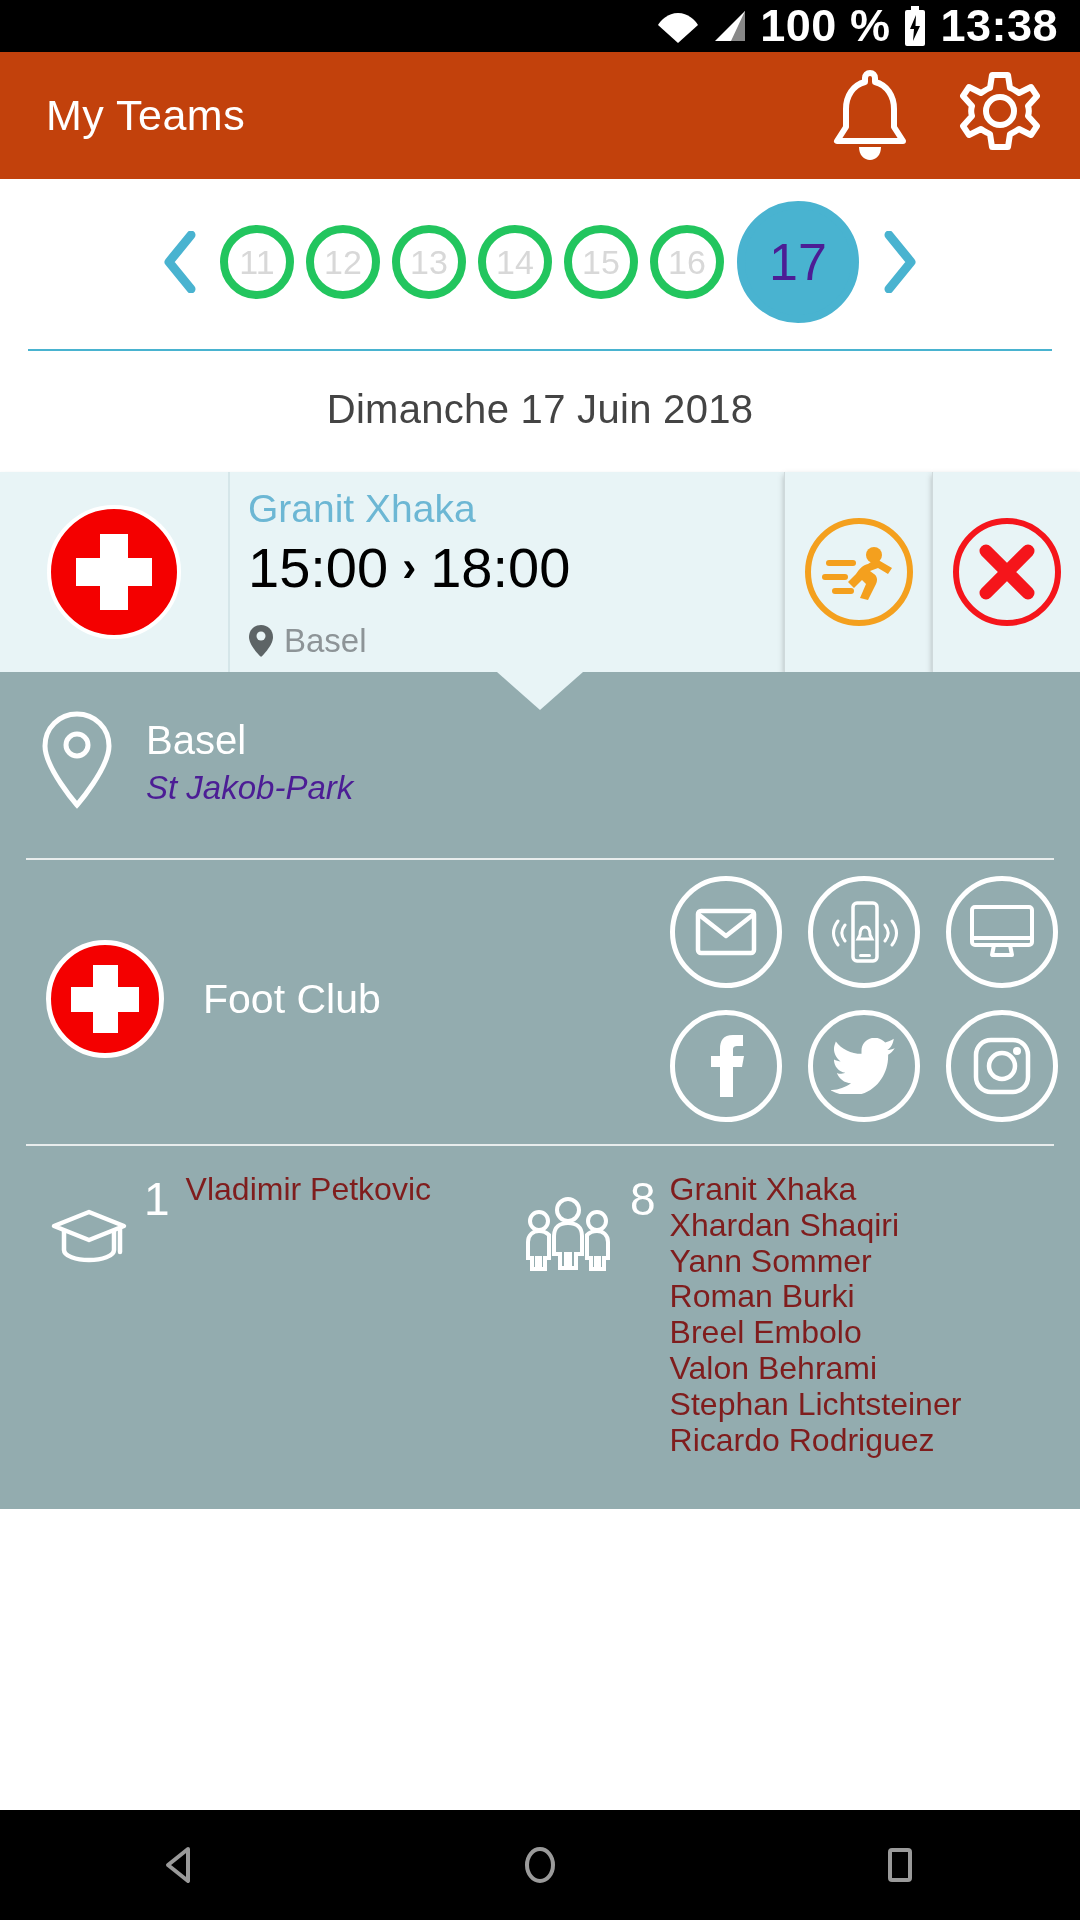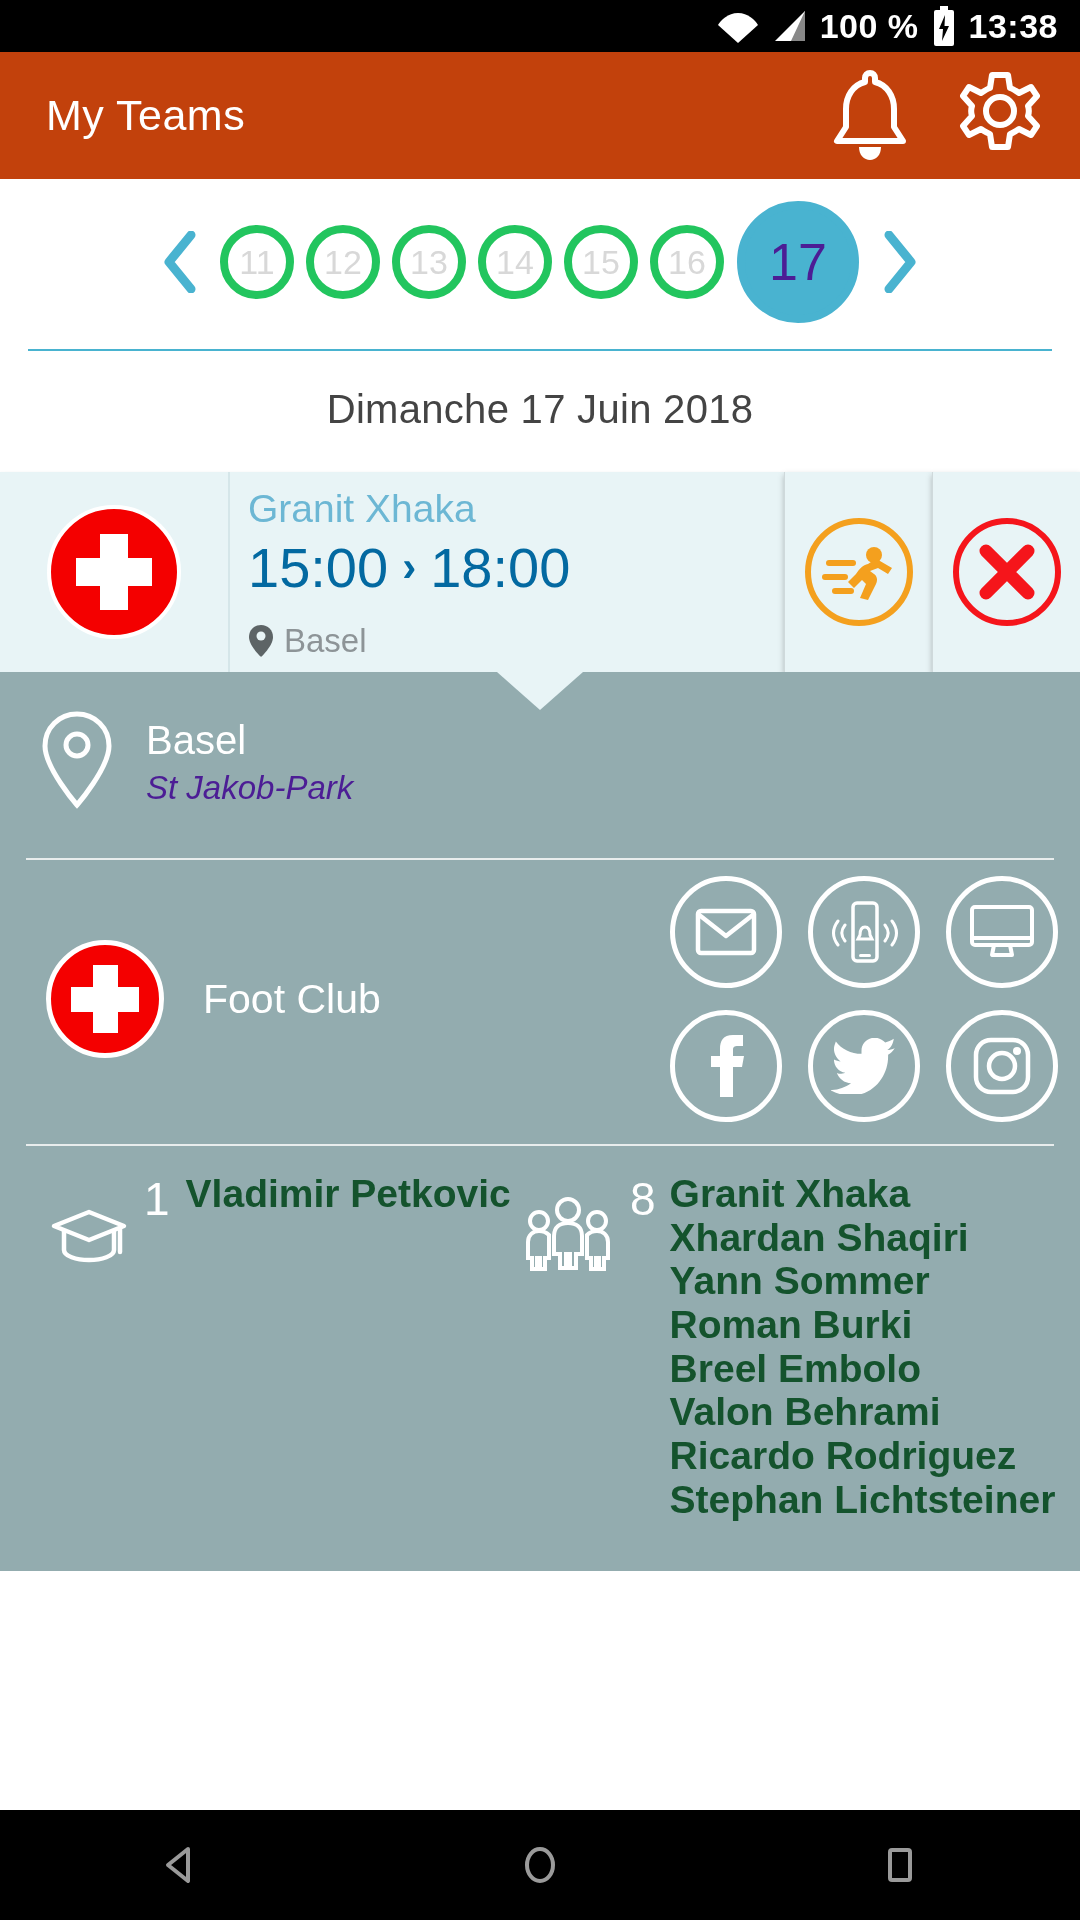--- a/index.html
+++ b/index.html
@@ -10,21 +10,21 @@
     overflow:hidden;
   }
 
   
   .statusbar {
     height:52px; background:#000; display:flex;
     align-items:center; justify-content:flex-end;
     padding-right:22px; gap:13px;
   }
   .statusbar .sb-text {
-    color:#fff; font-size:34px; font-weight:bold; letter-spacing:0.5px;
+    color:#fff; font-size:45px; font-weight:bold; letter-spacing:0.5px;
   }
   .sb-icon { display:flex; align-items:center; }
 
   
   .appbar {
     height:127px; background:#c2410c;
     display:flex; align-items:center;
     padding:0 32px 0 46px;
   }
   .appbar-title {
@@ -84,21 +84,21 @@
   .flag::before { width:76px; height:28px; }
   .flag::after { width:28px; height:76px; }
 
   .event-info {
     flex:1; border-left:2px solid #d5e6e9;
     padding:18px 0 16px 18px; height:100%;
     display:flex; flex-direction:column; justify-content:center;
   }
   .event-title { color:#6cb7d4; font-size:39px; font-weight:300; margin-bottom:4px; }
   .event-time {
-    color:#0369a1; font-size:56px; font-weight:300;
+    color:#000000; font-size:56px; font-weight:300;
     display:flex; align-items:center; gap:14px; margin-bottom:18px;
   }
   .chev-sm { font-weight:bold; font-size:42px; }
   .event-place {
     display:flex; align-items:center; gap:10px;
     color:#8d9497; font-size:33px; font-weight:300; margin-top:4px;
   }
 
   .act-btn {
     width:148px; background:#e8f4f6;
@@ -150,21 +150,21 @@
     width:112px; height:112px; border-radius:50%;
     border:5px solid #fff; display:flex;
     align-items:center; justify-content:center;
   }
 
   .people-sec { display:flex; padding:26px 20px 34px 20px; }
   .coach-block { width:500px; display:flex; align-items:flex-start; gap:16px; padding-left:30px; }
   .cap-icon { padding-top:34px; }
   .num { color:#fff; font-size:46px; font-weight:300; line-height:1; padding-top:4px; }
   .names { display:flex; flex-direction:column; }
-  .nm { color:#14532d; font-size:39px; font-weight:700; line-height:1.12; }
+  .nm { color:#7f1d1d; font-size:32px; font-weight:400; line-height:1.12; }
   .players-block { flex:1; display:flex; align-items:flex-start; gap:14px; }
   .grp-icon { padding-top:24px; }
 
   
   .navbar {
     position:absolute; bottom:0; left:0; width:1080px; height:110px;
     background:#000; display:flex; align-items:center;
     justify-content:space-around;
   }
   .nav-btn { width:150px; height:110px; display:flex; align-items:center; justify-content:center; }
@@ -387,22 +387,22 @@
         </svg>
       </span>
       <span class="num">8</span>
       <div class="names">
         <div class="nm">Granit Xhaka</div>
         <div class="nm">Xhardan Shaqiri</div>
         <div class="nm">Yann Sommer</div>
         <div class="nm">Roman Burki</div>
         <div class="nm">Breel Embolo</div>
         <div class="nm">Valon Behrami</div>
+        <div class="nm">Stephan Lichtsteiner</div>
         <div class="nm">Ricardo Rodriguez</div>
-        <div class="nm">Stephan Lichtsteiner</div>
       </div>
     </div>
   </div>
 </div>
 
 <div class="navbar">
   <div class="nav-btn">
     <svg width="44" height="44" viewBox="0 0 44 44">
         <path d="M30 6 L10 22 L30 38 Z" fill="none" stroke="#9a9a9a" stroke-width="4" stroke-linejoin="round"></path>
       </svg>

